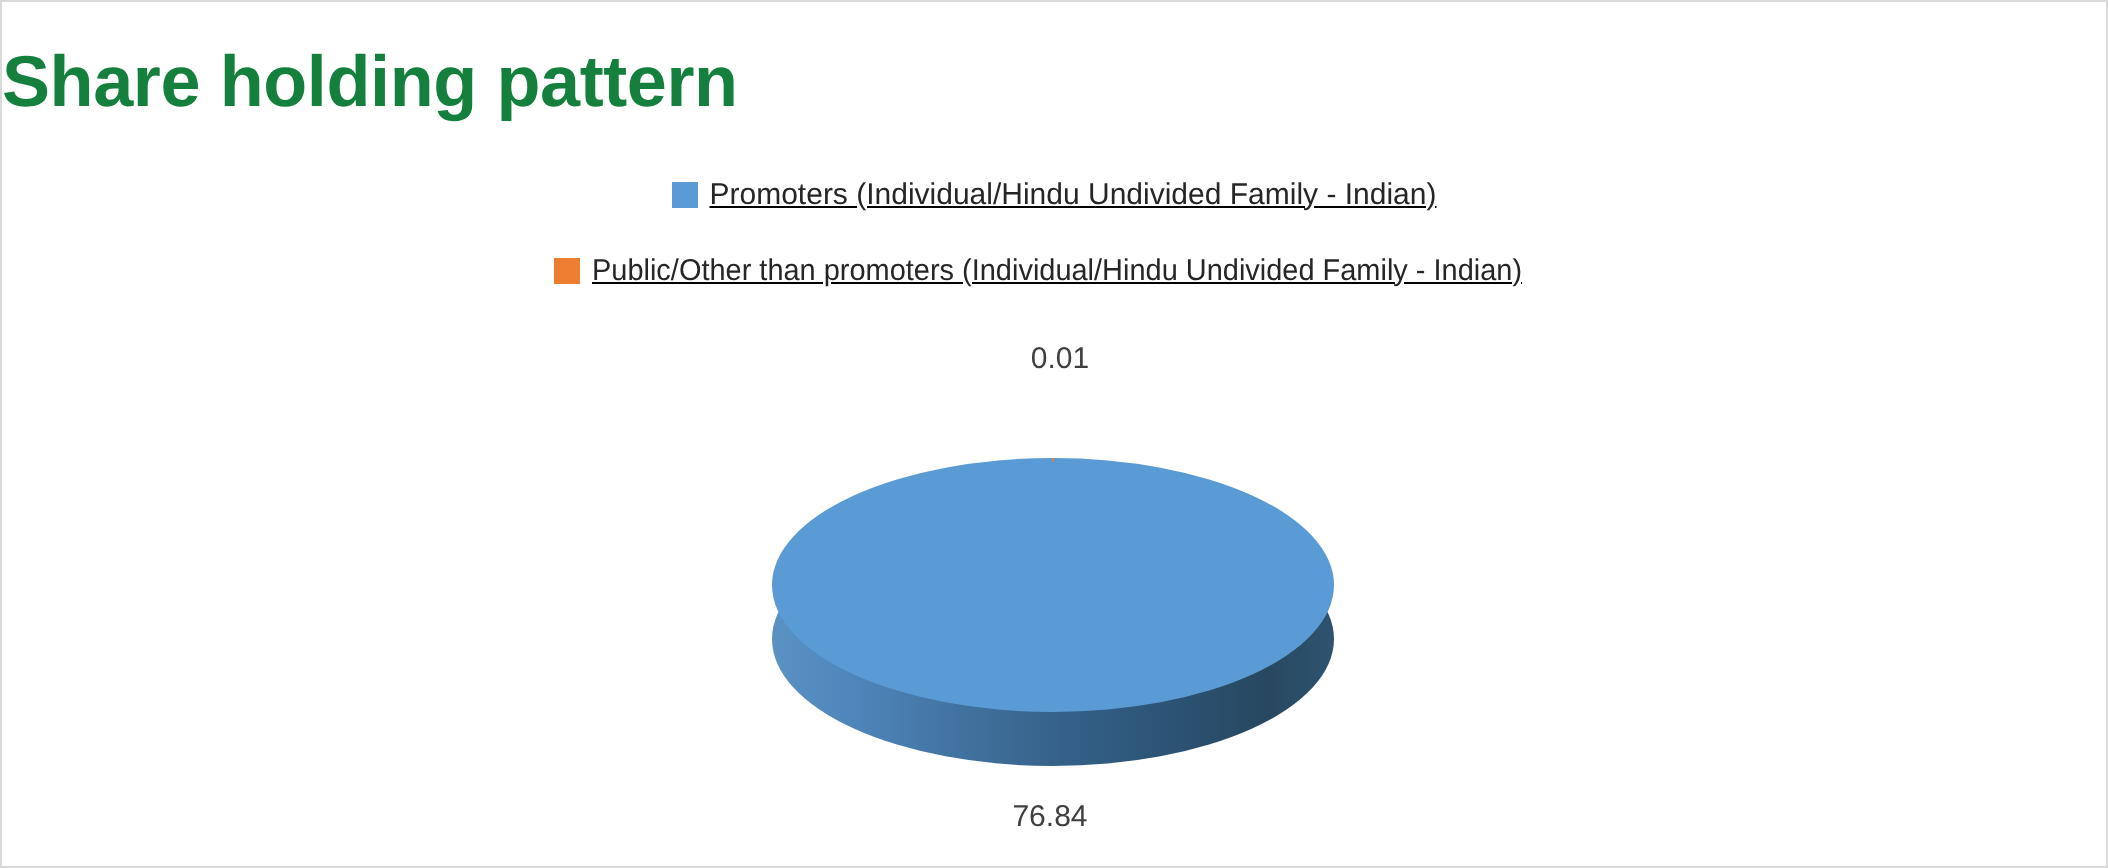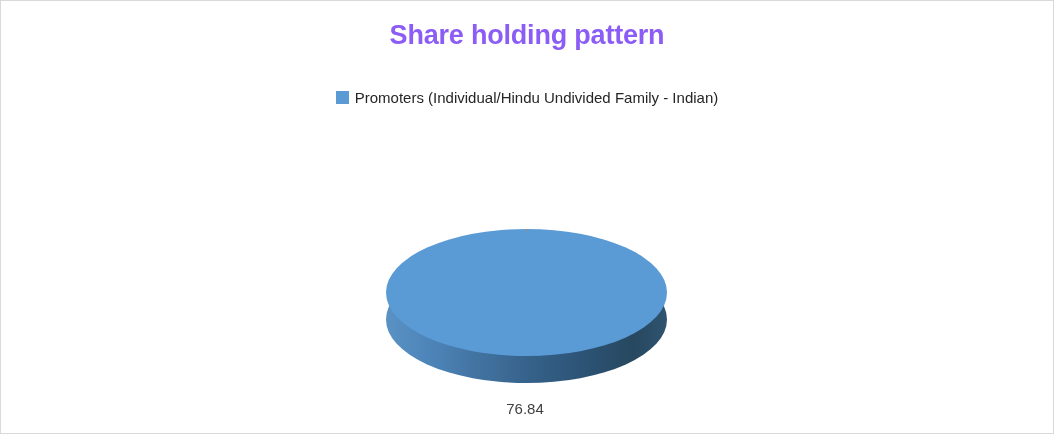--- a/index.html
+++ b/index.html
@@ -20,43 +20,44 @@
     border: 1px solid #d9d9d9;
     overflow: hidden;
   }
 
   
   .chart-title {
     position: absolute;
     top: 20px;
     left: 0;
     width: 100%;
-    text-align: center;
-    font-size: 27px;
+    text-align: left;
+    font-size: 36px;
     font-weight: bold;
-    color: #8b5cf6;
+    color: #15803d;
     letter-spacing: -0.2px;
     line-height: 1.1;
   }
 
   
   .legend {
     position: absolute;
     top: 84px;
     left: 0;
     width: 100%;
     display: flex;
     flex-direction: column;
     align-items: center;
   }
   .legend-row {
     display: flex;
     align-items: center;
     height: 24px;
     margin-bottom: 14px;
+    text-decoration: underline;
   }
   .legend-swatch {
     width: 13px;
     height: 13px;
     flex: 0 0 13px;
     margin-right: 6px;
   }
   .legend-label {
     font-size: 15px;
     color: #262626;
@@ -148,23 +149,28 @@
 
   <div class="chart-title">Share holding pattern</div>
 
   <div class="legend">
 
     <div class="legend-row">
       <span class="legend-swatch" style="background:#5B9BD5;"></span>
       <span class="legend-label">Promoters (Individual/Hindu Undivided Family - Indian)</span>
     </div>
 
+    <div class="legend-row condensed">
+      <span class="legend-swatch" style="background:#ED7D31;"></span>
+      <span class="legend-label">Public/Other than promoters (Individual/Hindu Undivided Family - Indian)</span>
+    </div>
 
   </div>
 
+  <div class="data-label data-label-top">0.01</div>
 
   <div class="pie-wrap">
     <div class="pie-side"></div>
     <div class="pie-side-mask"></div>
     <div class="pie-top"></div>
     <div class="pie-sliver"></div>
   </div>
 
   <div class="data-label data-label-bottom">76.84</div>
 

